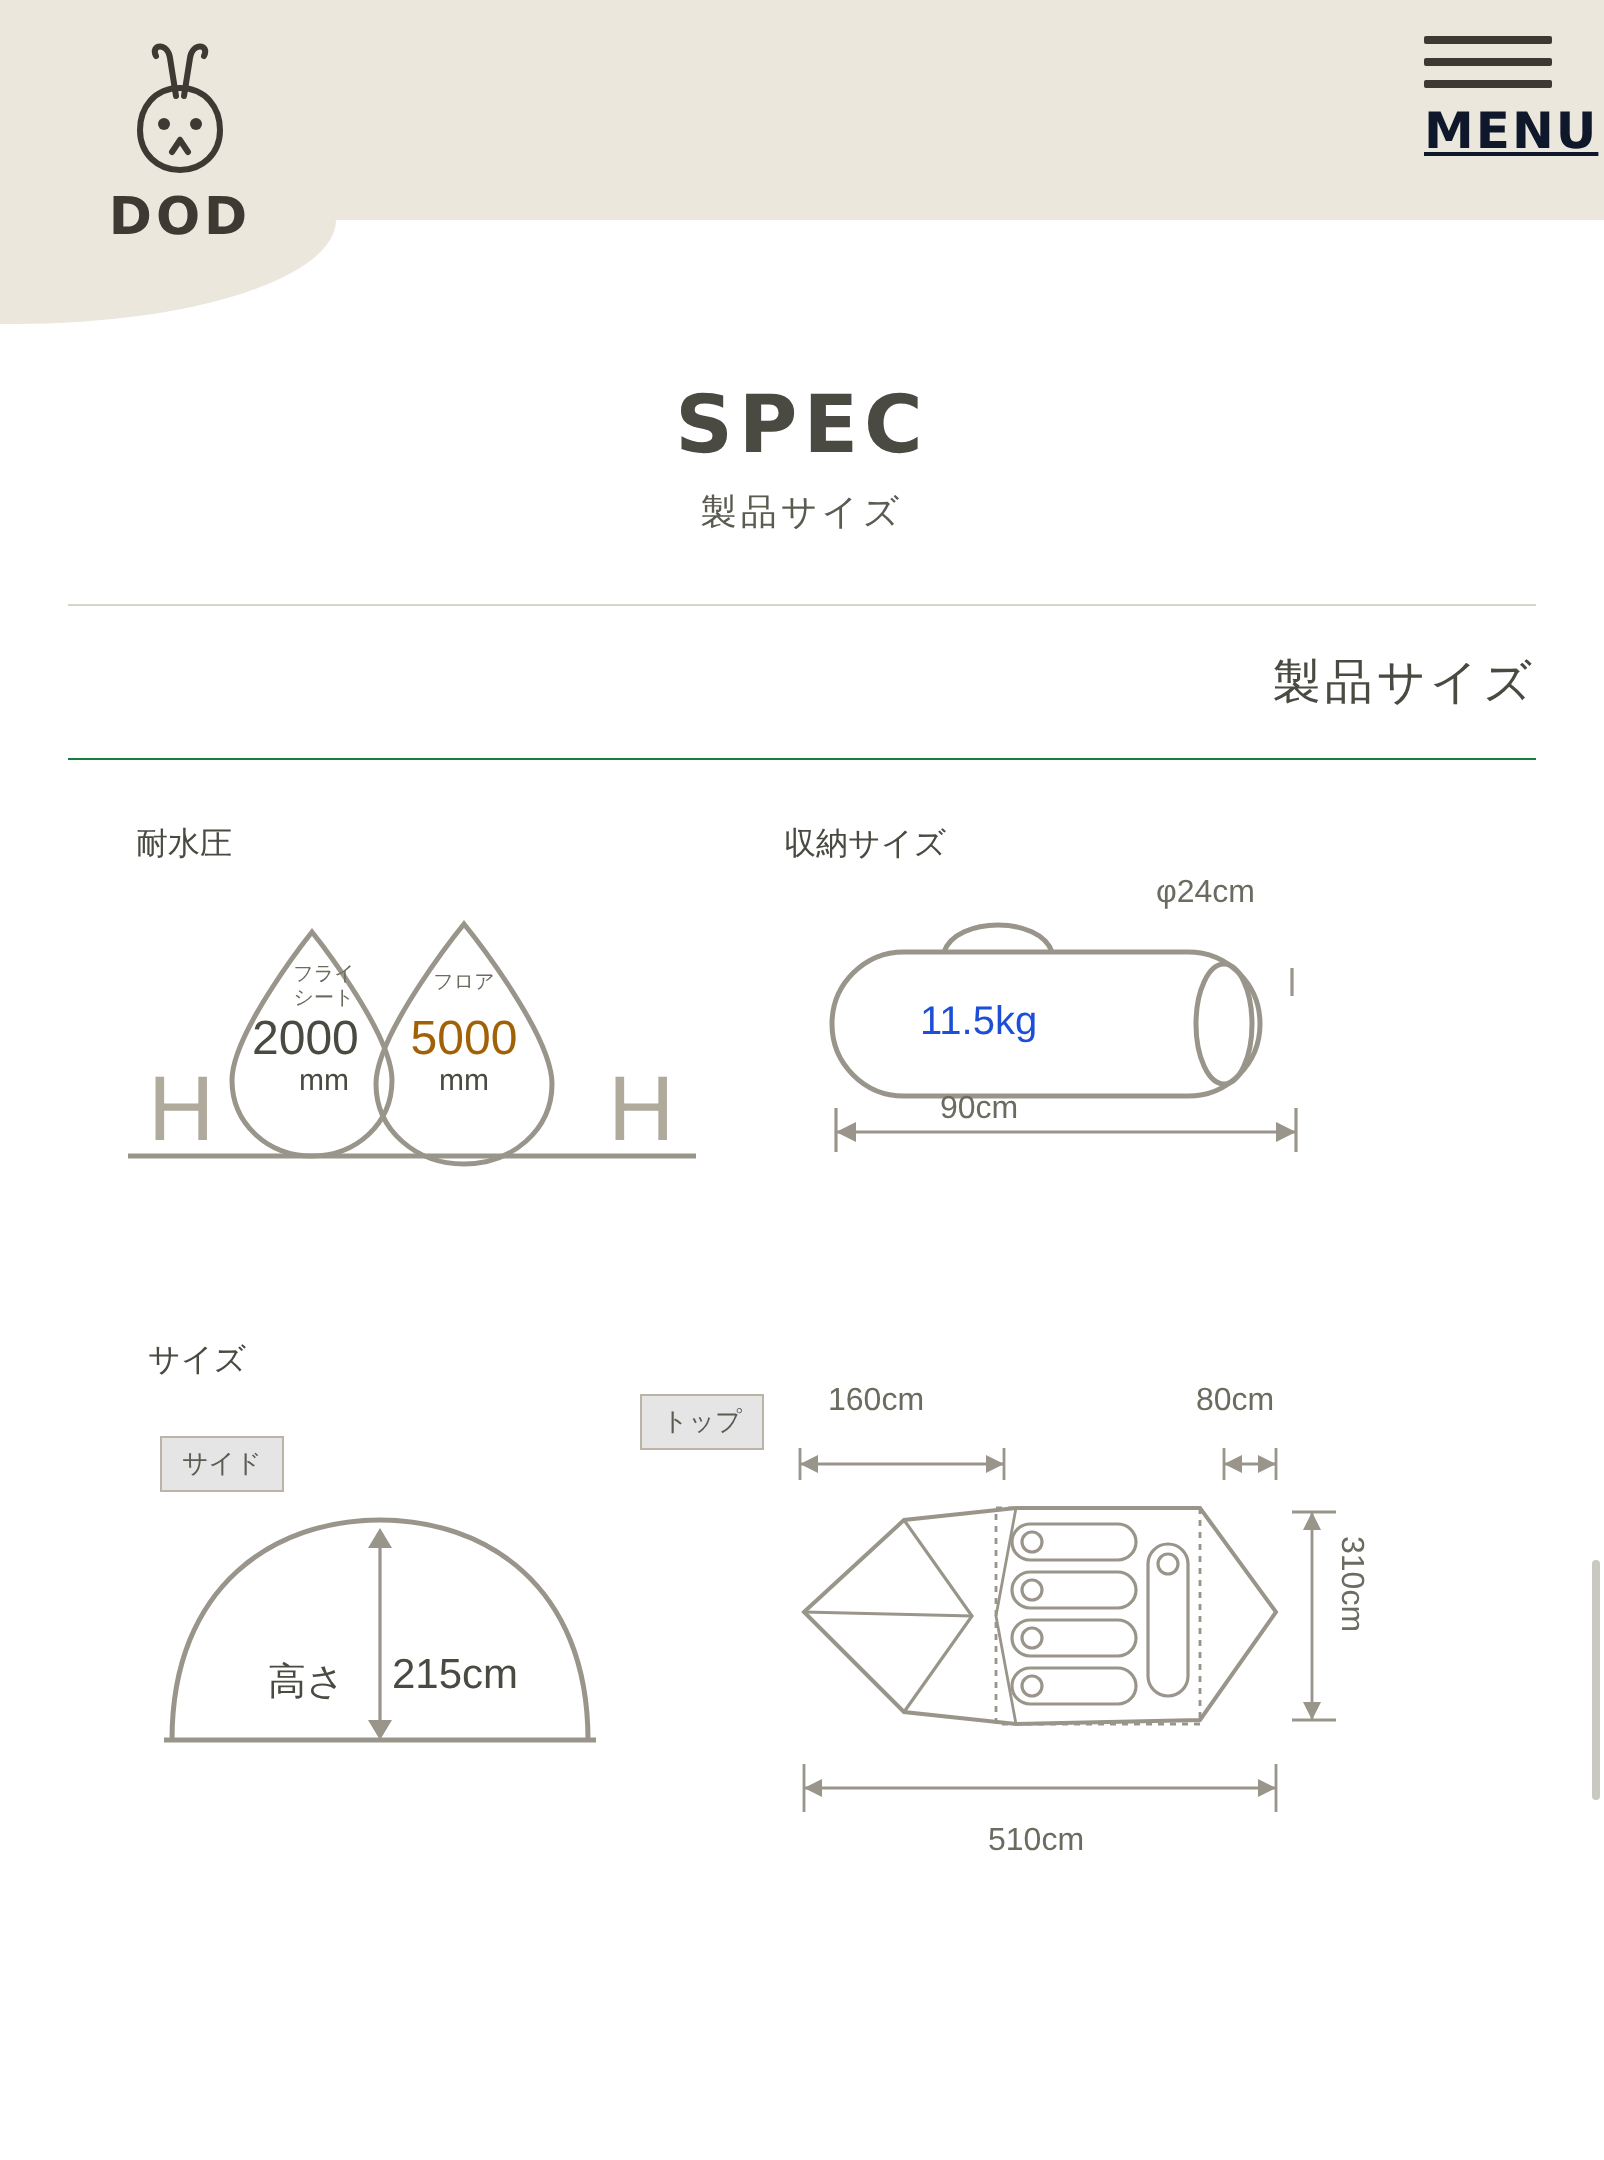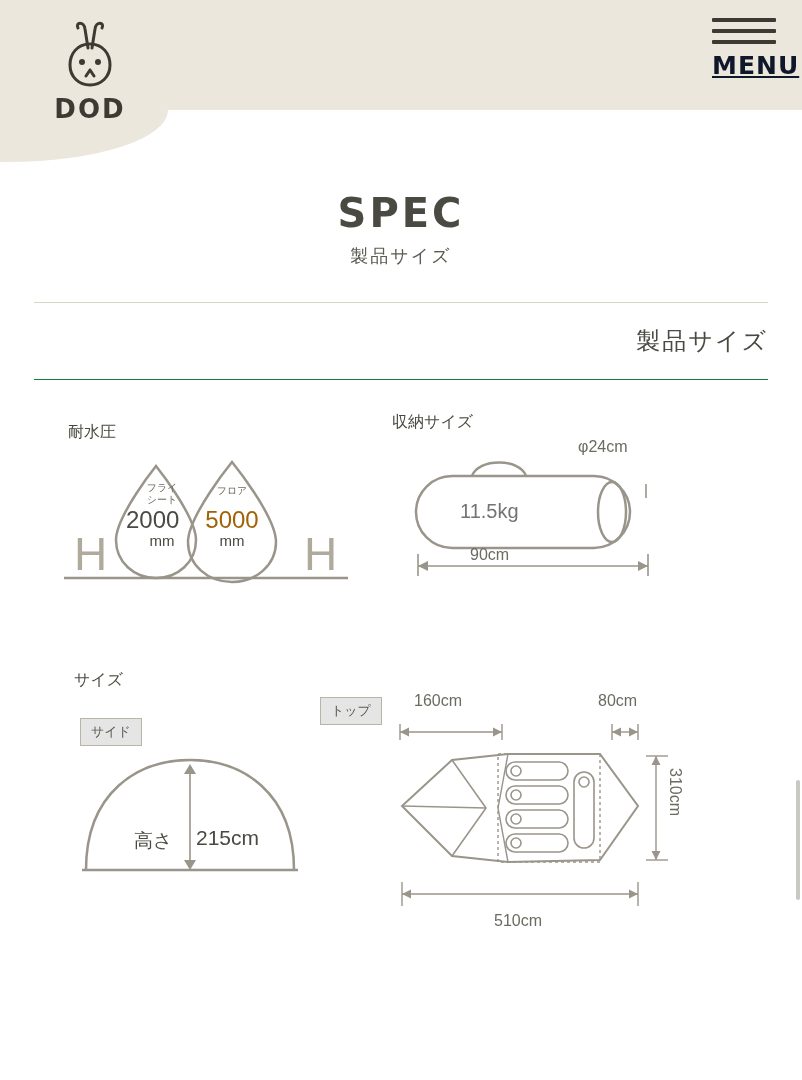--- a/index.html
+++ b/index.html
@@ -156,21 +156,21 @@
 </div>
 <div class="header-curve"></div>
 
 <div class="spec-title">SPEC</div>
 <div class="spec-sub">製品サイズ</div>
 
 <div class="section-band">製品サイズ</div>
 
 <div class="diagrams">
 
-  <div class="abs" style="left:68px; top:22px;">耐水圧</div>
+  <div class="abs" style="left:68px; top:12px;">耐水圧</div>
 
   <div class="abs" style="left:56px; top:38px;">
     <svg width="300" height="160" viewBox="0 0 300 160">
 
       <text x="18" y="132" font-size="46" fill="#b0aa9d" font-family="Liberation Serif, serif">H</text>
 
       <text x="248" y="132" font-size="46" fill="#b0aa9d" font-family="Liberation Serif, serif">H</text>
 
       <line x1="8" y1="140" x2="292" y2="140" stroke="#9a958a" stroke-width="2.5"></line>
 
@@ -205,21 +205,21 @@
       <line x1="246" y1="50" x2="246" y2="64" stroke="#9a958a" stroke-width="1.6"></line>
 
       <line x1="18" y1="132" x2="248" y2="132" stroke="#9a958a" stroke-width="1.6"></line>
       <path d="M18 132 l10 -5 v10 z" fill="#9a958a"></path>
       <path d="M248 132 l-10 -5 v10 z" fill="#9a958a"></path>
       <line x1="18" y1="120" x2="18" y2="142" stroke="#9a958a" stroke-width="1.6"></line>
       <line x1="248" y1="120" x2="248" y2="142" stroke="#9a958a" stroke-width="1.6"></line>
     </svg>
   </div>
   <div class="abs dim-text" style="left:578px; top:38px;">φ24cm</div>
-  <div class="abs" style="left:460px; top:100px; font-size:20px; color:#737373;">11.5kg</div>
+  <div class="abs" style="left:460px; top:100px; font-size:20px; color:#1d4ed8;">11.5kg</div>
   <div class="abs dim-text" style="left:470px; top:146px;">90cm</div>
 
   <div class="abs" style="left:74px; top:270px;">サイズ</div>
   <div class="abs" style="left:80px; top:318px;">
     <span class="tagbox">サイド</span>
   </div>
 
   <div class="abs" style="left:76px; top:352px;">
     <svg width="250" height="130" viewBox="0 0 250 130">
 

